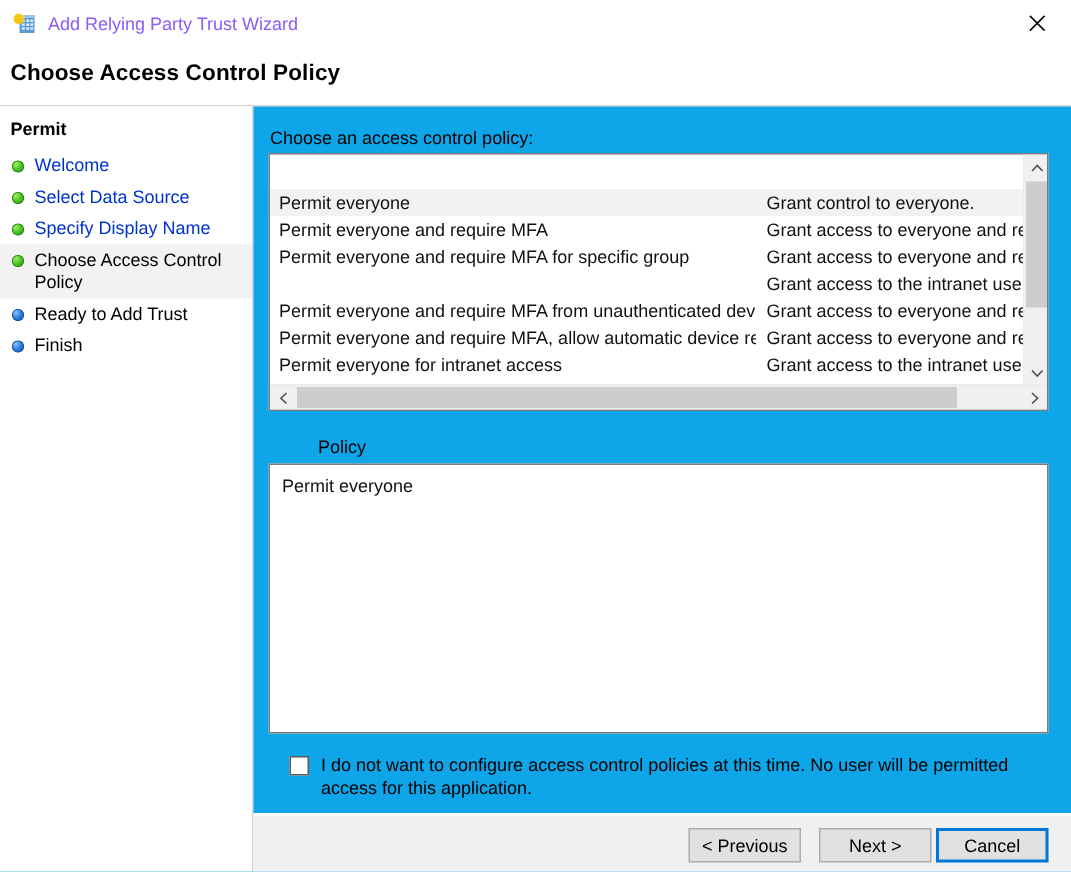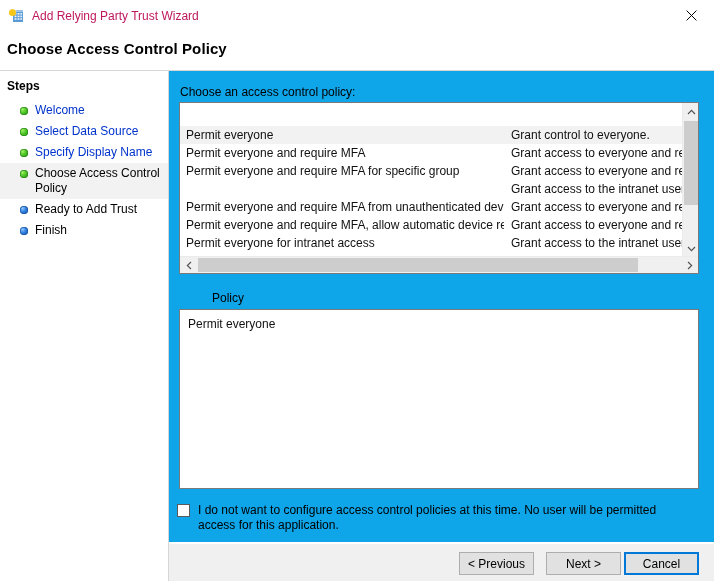--- a/index.html
+++ b/index.html
@@ -29,21 +29,21 @@
   }
   .app-icon {
     width: 16px; height: 16px;
     margin-left: 8px;
     position: relative;
     flex: 0 0 auto;
   }
   .title-text {
     margin-left: 8px;
     font-size: 12px;
-    color: #be185d;
+    color: #8b5cf6;
     white-space: nowrap;
   }
   .close-btn {
     position: absolute;
     right: 0; top: 0;
     width: 46px; height: 30px;
     display: flex;
     align-items: center;
     justify-content: center;
     cursor: default;
@@ -94,21 +94,21 @@
   }
   .steps-list {
     position: absolute;
     left: 0; top: 29px;
     width: 168px;
   }
   .step {
     position: relative;
     display: flex;
     align-items: flex-start;
-    padding: 3px 6px 3px 20px;
+    padding: 3px 6px 3px 8px;
     min-height: 15px;
     line-height: 15px;
     cursor: default;
   }
   .step.current {
     background: #f2f2f2;
   }
   .bullet {
     width: 8px; height: 8px;
     border-radius: 50%;
@@ -268,21 +268,21 @@
   .policybox .ptext {
     position: absolute;
     left: 8px; top: 7px;
     font-size: 12px;
     color: #111111;
   }
 
   
   .checkrow {
     position: absolute;
-    left: 8px; top: 432px;
+    left: 24px; top: 432px;
     width: 520px;
     display: flex;
     align-items: flex-start;
     cursor: default;
   }
   .checkbox {
     width: 13px; height: 13px;
     border: 1px solid #5a5a5a;
     background: #ffffff;
     box-sizing: border-box;
@@ -357,21 +357,21 @@
     </svg>
   </div>
 </div>
 
 <div class="page-header">
   <div class="h-title">Choose Access Control Policy</div>
 </div>
 <div class="header-rule"></div>
 
 <div class="sidebar">
-  <div class="steps-title">Steps</div>
+  <div class="steps-title">Permit</div>
   <div class="steps-list">
 
     <div class="step">
       <span class="bullet done"></span>
       <span class="step-label">Welcome</span>
     </div>
 
     <div class="step">
       <span class="bullet done"></span>
       <span class="step-label">Select Data Source</span>

